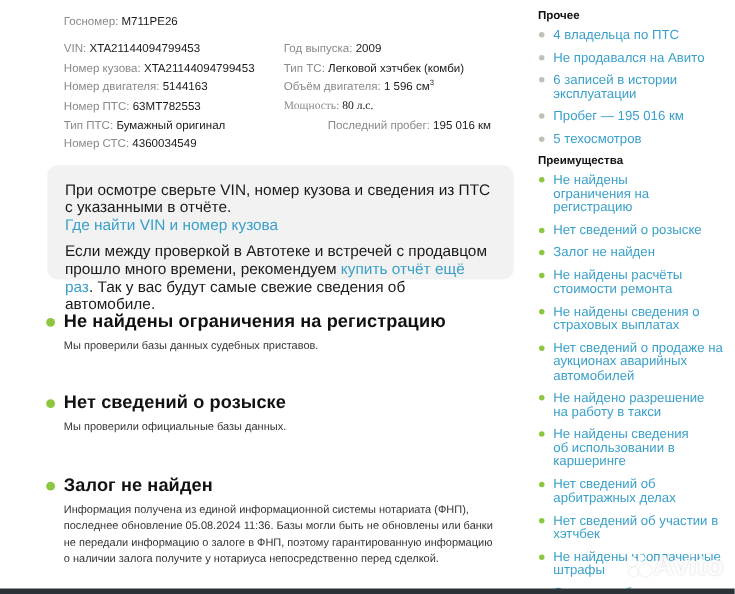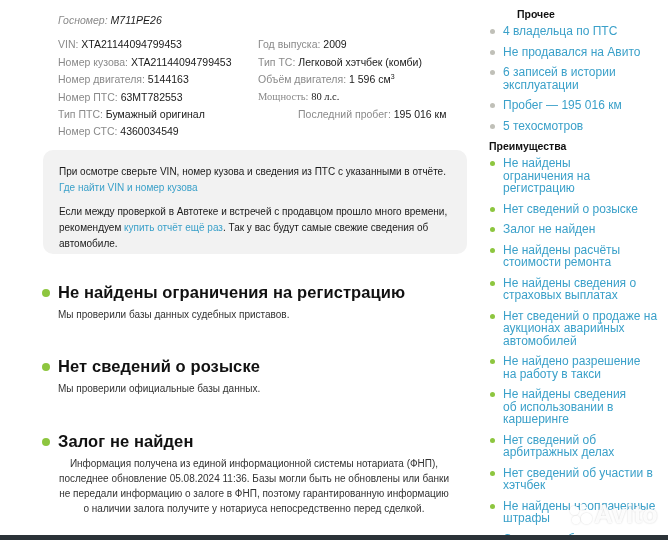--- a/index.html
+++ b/index.html
@@ -10,21 +10,21 @@
     .right { position: absolute; left: 489px; top: 0; width: 179px; }
 
     .kv { position: absolute; font-size: 10.5px; white-space: nowrap; line-height: 14px; }
     .kv .k { color: #8a8a8a; }
     .kv .v { color: #1a1a1a; }
     .kv sup { font-size: 7px; line-height: 0; }
 
     .note {
       position: absolute; left: 43px; top: 150px; width: 424px; height: 104px;
       background: #f2f2f2; border-radius: 10px; padding: 14px 16px 0 16px;
-      font-size: 10px; line-height: 16px; color: #1a1a1a;
+      font-size: 14px; line-height: 16px; color: #1a1a1a;
     }
     .note p { margin: 0; }
     .note .gap { height: 8px; }
     .link { color: #3aa0c9; cursor: pointer; }
 
     .sec { position: absolute; left: 40px; width: 430px; }
     .sec .title {
       font-size: 16.5px; font-weight: bold; color: #111; line-height: 22px;
       padding-left: 18px; position: relative; letter-spacing: 0.1px;
     }
@@ -54,21 +54,21 @@
     .wm-dots { position: relative; width: 22px; height: 22px; }
     .wm-dots span { position: absolute; border-radius: 50%; background: rgba(255,255,255,0.95); box-shadow: 0 0 2px rgba(0,0,0,0.18); }
 
     .bottom-bar { position: absolute; left: 0; bottom: 0; width: 668px; height: 5px; background: #2b3238; }
   </style>
 </head>
 <body>
 
 <div class="left">
 
-  <div class="kv" style="left:58px; top:13px;font-style:italic;">
+  <div class="kv" style="left:58px; top:13px;">
     <span class="k">Госномер:</span>
     <span class="v">М711РЕ26</span>
   </div>
 
   <div class="kv" style="left:58px; top:37px;">
     <span class="k">VIN:</span>
     <span class="v">XTA21144094799453</span>
   </div>
   <div class="kv" style="left:58px; top:55px;">
     <span class="k">Номер кузова:</span>
@@ -122,26 +122,26 @@
   <div class="sec" style="top:281px;">
     <div class="title"><span class="dot"></span><span>Не найдены ограничения на регистрацию</span></div>
     <div class="desc">Мы проверили базы данных судебных приставов.</div>
   </div>
   <div class="sec" style="top:355px;">
     <div class="title"><span class="dot"></span><span>Нет сведений о розыске</span></div>
     <div class="desc">Мы проверили официальные базы данных.</div>
   </div>
   <div class="sec" style="top:430px;">
     <div class="title"><span class="dot"></span><span>Залог не найден</span></div>
-    <div class="desc" style="width:410px;text-align:center;">Информация получена из единой информационной системы нотариата (ФНП), последнее обновление 05.08.2024 11:36. Базы могли быть не обновлены или банки не передали информацию о залоге в ФНП, поэтому гарантированную информацию о наличии залога получите у нотариуса непосредственно перед сделкой.</div>
+    <div class="desc" style="width:410px;">Информация получена из единой информационной системы нотариата (ФНП), последнее обновление 05.08.2024 11:36. Базы могли быть не обновлены или банки не передали информацию о залоге в ФНП, поэтому гарантированную информацию о наличии залога получите у нотариуса непосредственно перед сделкой.</div>
   </div>
 </div>
 
 <div class="right">
-  <div style="margin-top:8px;margin-left:28px;" class="side-h">Прочее</div>
+  <div style="margin-top:8px;" class="side-h">Прочее</div>
   <ul class="side-list grey">
     <li><span class="b"></span><span>4 владельца по ПТС</span></li>
     <li><span class="b"></span><span>Не продавался на Авито</span></li>
     <li><span class="b"></span><span>6 записей в истории эксплуатации</span></li>
     <li><span class="b"></span><span>Пробег — 195 016 км</span></li>
     <li><span class="b"></span><span>5 техосмотров</span></li>
   </ul>
 
   <div style="margin-top:0;" class="side-h">Преимущества</div>
   <ul class="side-list green">

